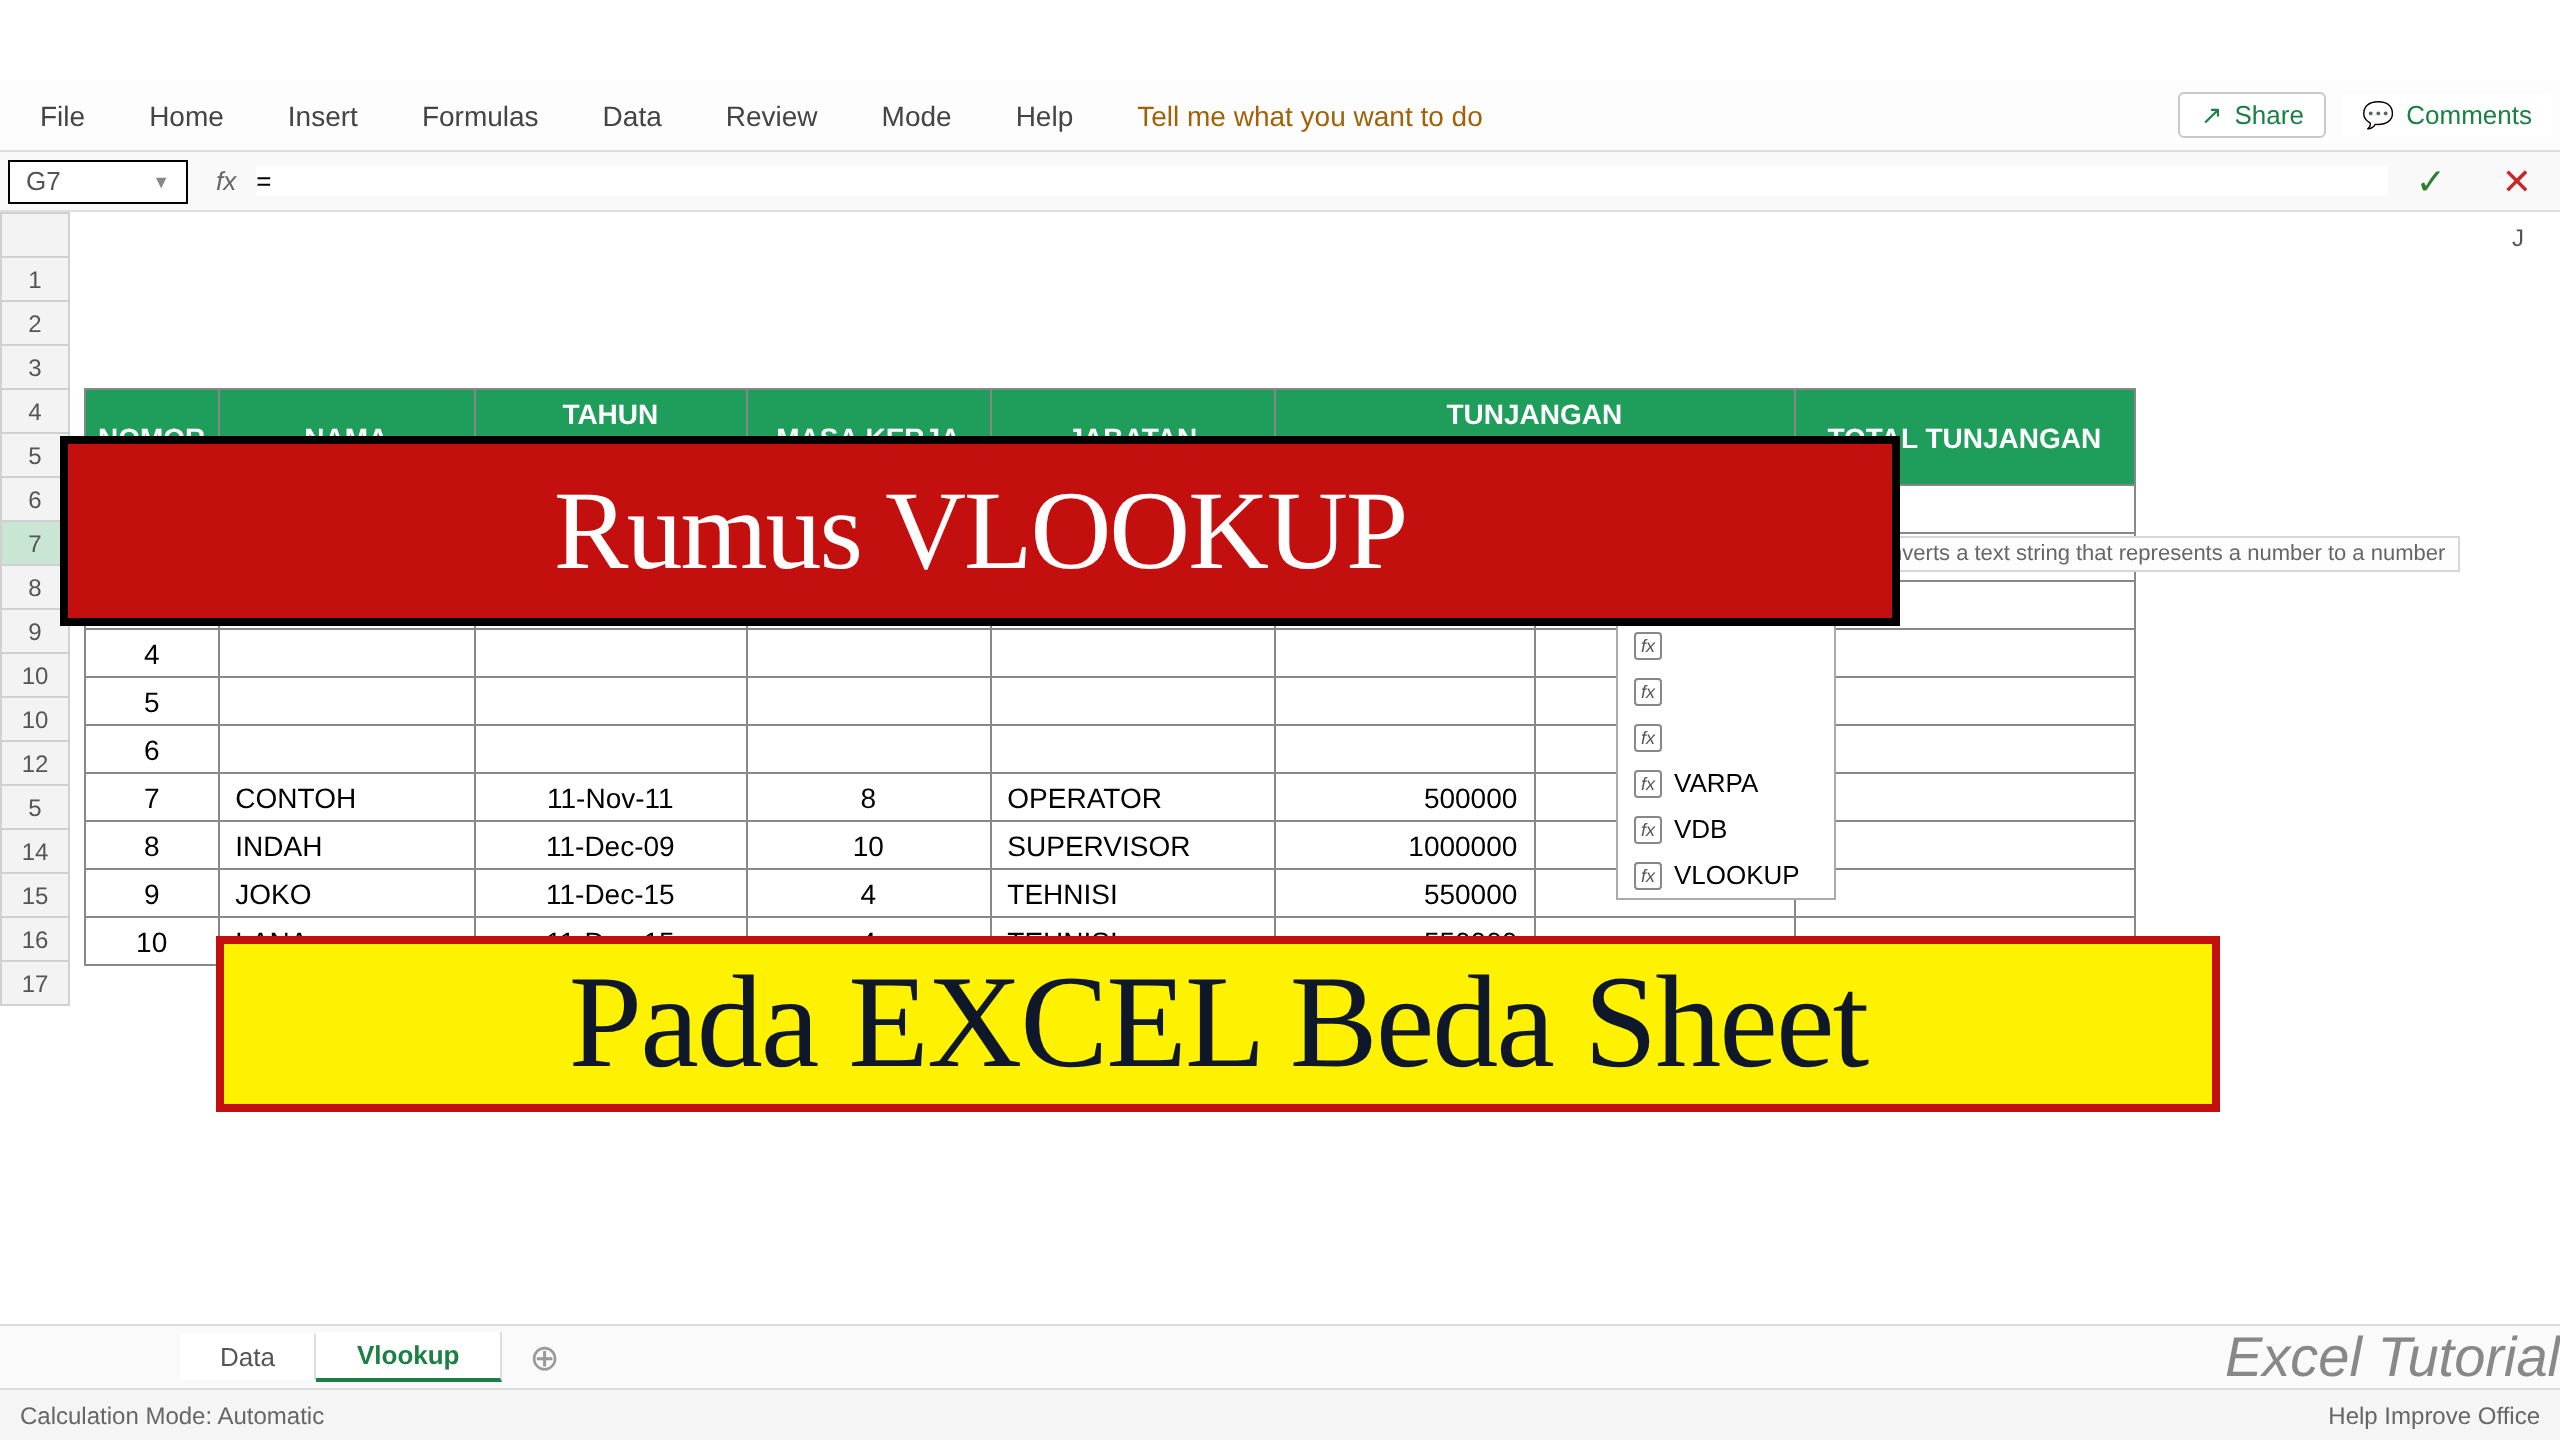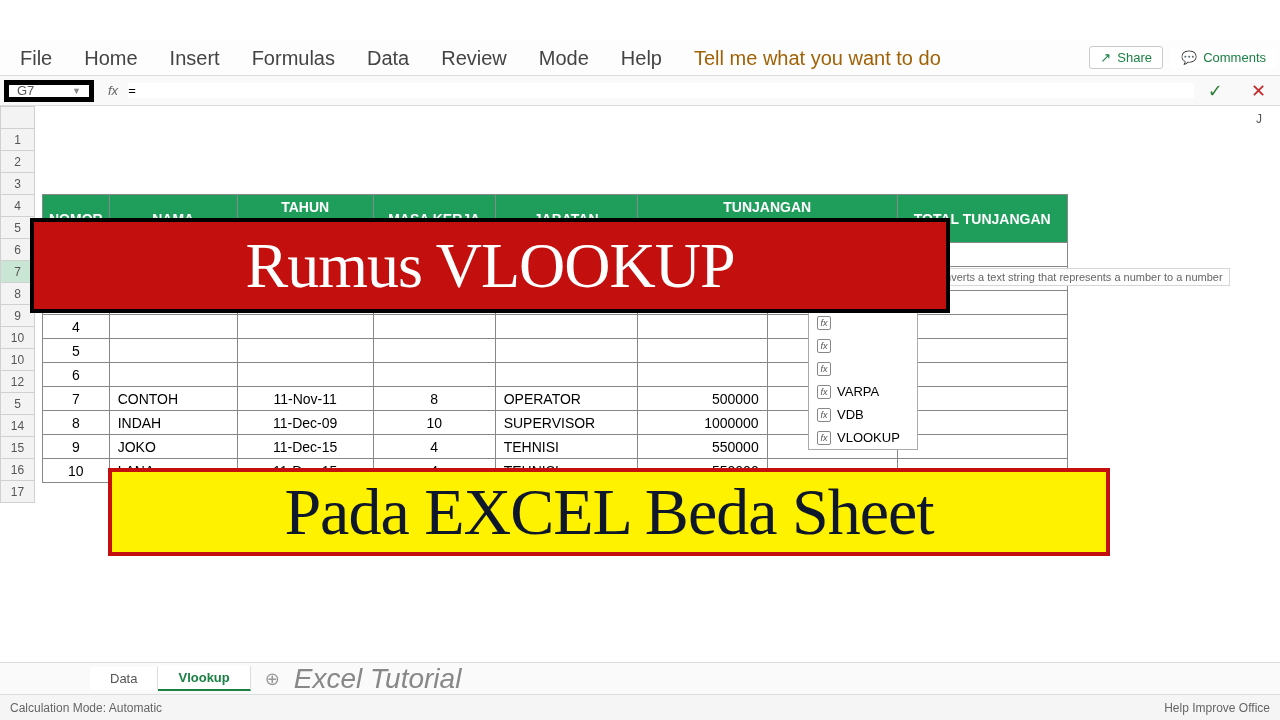--- a/index.html
+++ b/index.html
@@ -11,28 +11,28 @@
 .app-grid { width: 20px; height: 20px; display: grid; grid-template-columns: repeat(3,1fr); grid-template-rows: repeat(3,1fr); gap: 2px; margin-right: 20px; }
 .app-grid span { background: #fff; }
 .app-name { font-size: 18px; margin-right: 12px; }
 .app-divider { width:1px; height:22px; background:#fff; margin: 0 12px; opacity:.7; }
 .app-sub { font-size: 14px; opacity:.95; }
 .title-right { flex:1; background:#9b0f8c; color:#ffea00; font-weight:bold; font-size:28px; display:flex; align-items:center; justify-content:center; letter-spacing:1px; position:relative; }
 .title-right::after { content:""; position:absolute; right:0; bottom:-2px; width:46%; height:4px; background:#d11; }
 
 
 .ribbon { display:flex; align-items:center; height:36px; border-bottom:1px solid #ddd; padding:0 4px; background:#fdfdfd; }
-.ribbon .tab { padding:0 16px; font-size:20px; color:#444; line-height:36px; cursor:pointer; }
+.ribbon .tab { padding:0 16px; font-size:14px; color:#444; line-height:36px; cursor:pointer; }
 .ribbon .spacer { flex:1; }
 .ribbon .share, .ribbon .comments { border:1px solid #c9c9c9; border-radius:3px; padding:3px 10px; font-size:13px; margin-left:8px; display:flex; align-items:center; gap:6px; color:#1a8044; background:#fff; }
 .ribbon .comments { border:none; }
 
 
 .fbar { display:flex; align-items:center; height:30px; border-bottom:1px solid #ddd; background:#f9f9f9; font-size:13px; }
-.namebox { width:90px; padding:0 8px; border-right:1px solid #ccc; color:#555; display:flex; align-items:center; justify-content:space-between; background:#fff; height:22px; margin:4px; border:5px solid #000000; }
+.namebox { width:90px; padding:0 8px; border-right:1px solid #ccc; color:#555; display:flex; align-items:center; justify-content:space-between; background:#fff; height:22px; margin:4px; border:1px solid #000000; }
 .namebox .dd { font-size:9px; color:#888; }
 .fx { font-style:italic; color:#666; padding:0 10px; font-size:13px; }
 .formula-input { flex:1; background:#fff; }
 .fbar .check { color:#2e7d32; padding:0 14px; font-size:18px; }
 .fbar .xmark { color:#c62828; padding:0 14px; font-size:18px; }
 
 
 .grid-wrap { position:relative; height: calc(720px - 40px - 36px - 30px - 32px - 26px); }
 .sheet { border-collapse:collapse; font-size:13px; }
 .sheet th, .sheet td { border:1px solid #d0d0d0; height:22px; }
@@ -58,30 +58,30 @@
 
 .autocomplete { position:absolute; left:808px; top:158px; width:110px; background:#fff; border:1px solid #aaa; font-size:13px; z-index:5; }
 .autocomplete .item { padding:4px 8px; display:flex; align-items:center; gap:6px; }
 .autocomplete .item.sel { background:#cce4f7; }
 .fx-icon { width:14px; height:14px; border:1px solid #888; border-radius:2px; font-size:9px; font-style:italic; display:inline-flex; align-items:center; justify-content:center; color:#555; }
 
 .tooltip { position:absolute; left:924px; top:162px; font-size:11px; color:#666; border:1px solid #d7d7d7; background:#fdfdfd; padding:2px 6px; z-index:5; }
 
 
 .banner1 { position:absolute; left:30px; top:112px; width:920px; height:95px; background:#c40f0f; border:4px solid #000; display:flex; align-items:center; justify-content:center; z-index:20; }
-.banner1 span { color:#fff; font-family:"Times New Roman", serif; font-size:64px; letter-spacing: -1px; }
+.banner1 span { color:#fff; font-family:"Times New Roman", serif; font-size:56px; letter-spacing: -1px; }
 .banner2 { position:absolute; left:108px; top:362px; width:1002px; height:88px; background:#fff200; border:4px solid #c40f0f; display:flex; align-items:center; justify-content:center; z-index:20; }
 .banner2 span { color:#0f172a; font-family:"Times New Roman", serif; font-size:66px; letter-spacing: -1px; }
 
 
 .tabsrow { display:flex; align-items:center; height:32px; border-top:1px solid #ddd; position:absolute; bottom:26px; left:0; right:0; background:#fafafa; }
 .tabsrow .stab { padding:4px 20px; font-size:13px; color:#555; border-right:1px solid #ddd; background:#fff; }
 .tabsrow .stab.active { color:#1a8044; border-bottom:2px solid #1a8044; font-weight:600; }
 .tabsrow .addtab { padding:0 14px; color:#999; font-size:18px; }
-.tabsrow .tutname { flex:1; text-align:left; font-size:28px; font-style:italic; color:#888; font-family:"Segoe UI", Arial; }
+.tabsrow .tutname { flex:1; text-align:right; font-size:28px; font-style:italic; color:#888; font-family:"Segoe UI", Arial; }
 
 .status { position:absolute; bottom:0; left:0; right:0; height:26px; display:flex; align-items:center; justify-content:space-between; padding:0 10px; font-size:12px; color:#666; background:#f5f5f5; border-top:1px solid #ddd; }
 
 .colJ { position:absolute; right:18px; top:6px; font-size:12px; color:#555; }
 
 .editing { outline:2px solid #1e9e5a; outline-offset:-1px; }
 </style>
 </head>
 <body>
 

